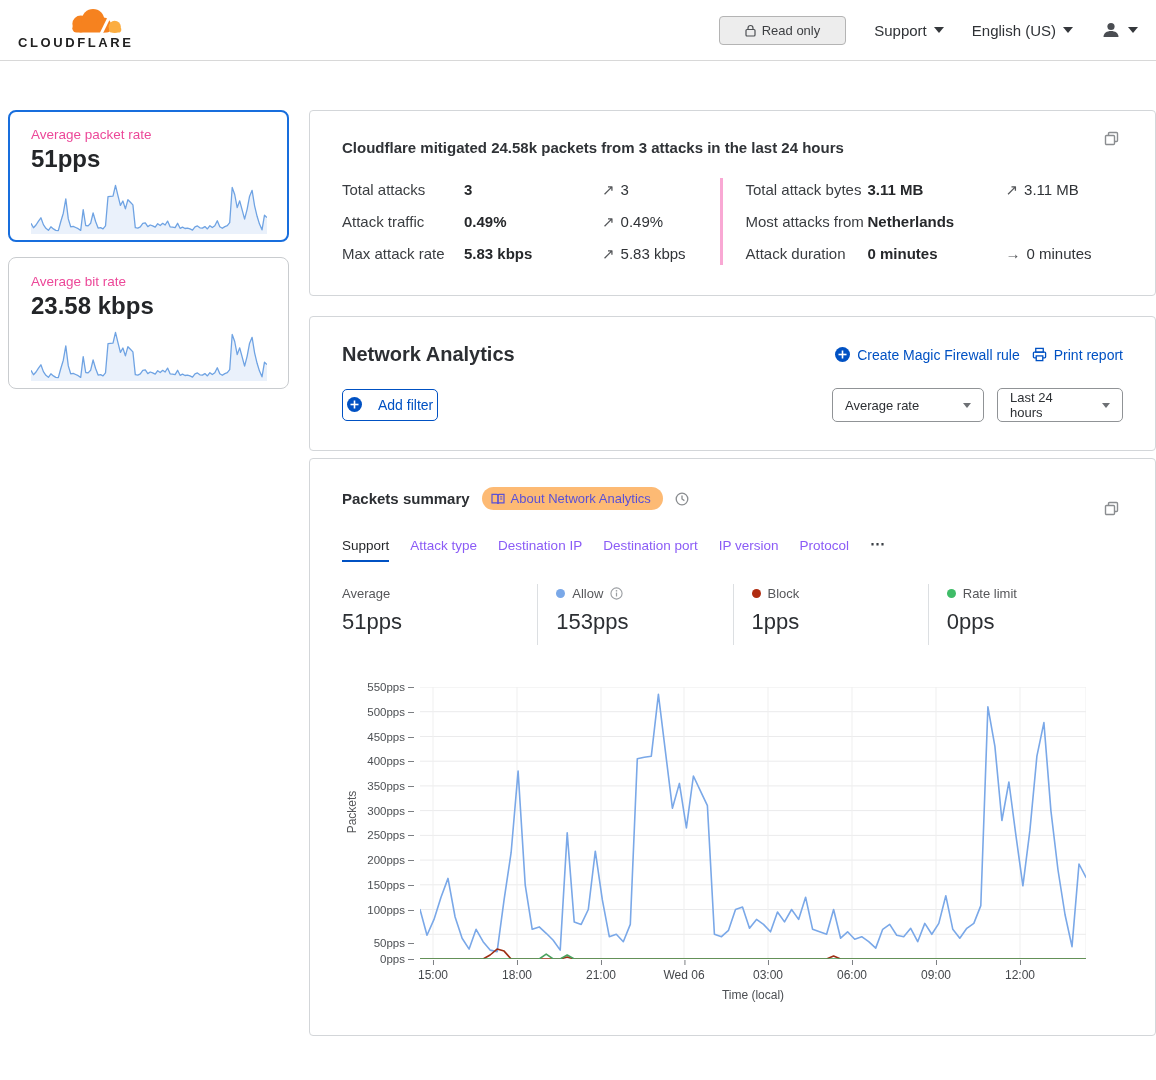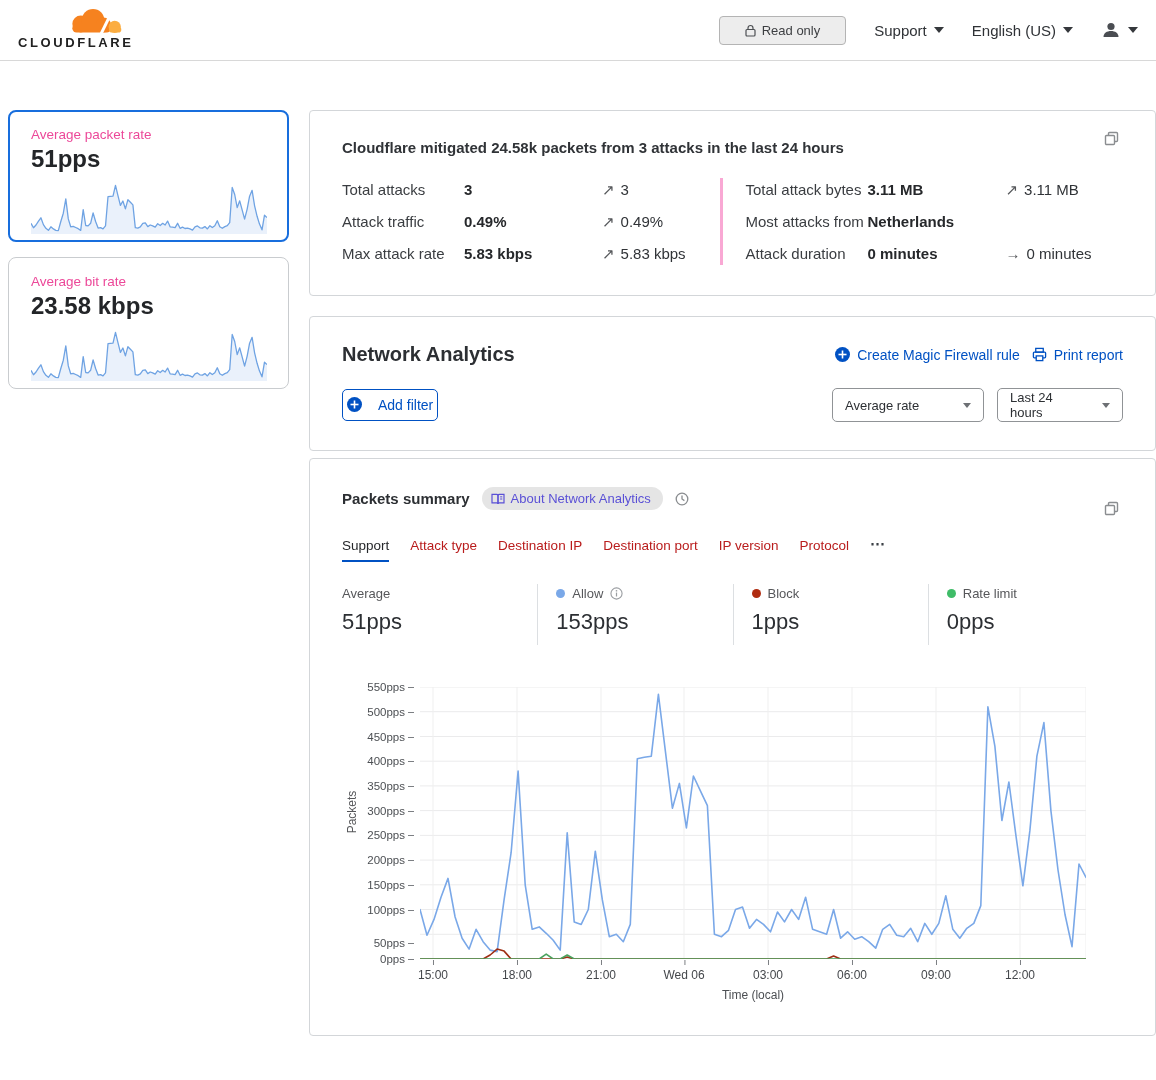--- a/index.html
+++ b/index.html
@@ -62,25 +62,25 @@
     border-radius:5px; height:34px; padding:0 12px; font-size:13px; color:#2c2f33; cursor:pointer; }
   .select .s-caret { width:0; height:0; border-left:4.5px solid transparent; border-right:4.5px solid transparent;
     border-top:5.5px solid #6d7074; margin-left:14px; }
   .select.metric { width:152px; }
   .select.range { width:126px; }
 
   
   .ps { padding:28px 32px; height:578px; position:relative; }
   .ps-head { display:flex; align-items:center; gap:12px; }
   .ps-title { font-size:15px; font-weight:bold; color:#2c2f33; }
-  .pill { display:flex; align-items:center; gap:6px; background:#e5e5e5; color:#5a50d6;
+  .pill { display:flex; align-items:center; gap:6px; background:#fdba74; color:#5a50d6;
     border-radius:13px; padding:4px 12px 4px 9px; font-size:13px; cursor:pointer; }
   .clock-btn { cursor:pointer; line-height:0; }
   .tabs { display:flex; align-items:flex-end; gap:21px; margin-top:25px; }
-  .tab { font-size:13.5px; color:#b91c1c; padding-bottom:7px; cursor:pointer; border-bottom:2px solid transparent; }
+  .tab { font-size:13.5px; color:#8b5cf6; padding-bottom:7px; cursor:pointer; border-bottom:2px solid transparent; }
   .tab.active { border-bottom-color:#0051c3; color:#26282b; }
   .tab-more { font-size:15px; letter-spacing:1px; color:#3c4046; padding-bottom:9px; cursor:pointer; font-weight:bold; }
   .pstats { display:grid; grid-template-columns:1fr 1fr 1fr 1fr; margin-top:22px; }
   .pstat { padding:2px 0 10px 18px; border-left:1px solid #dcdfe2; }
   .pstat:first-child { border-left:none; padding-left:0; }
   .pstat-label { display:flex; align-items:center; gap:7px; font-size:13px; color:#56575a; }
   .dot { width:9px; height:9px; border-radius:50%; flex:none; }
   .pstat-value { font-size:22px; color:#2c2f33; margin-top:8px; }
 
   

